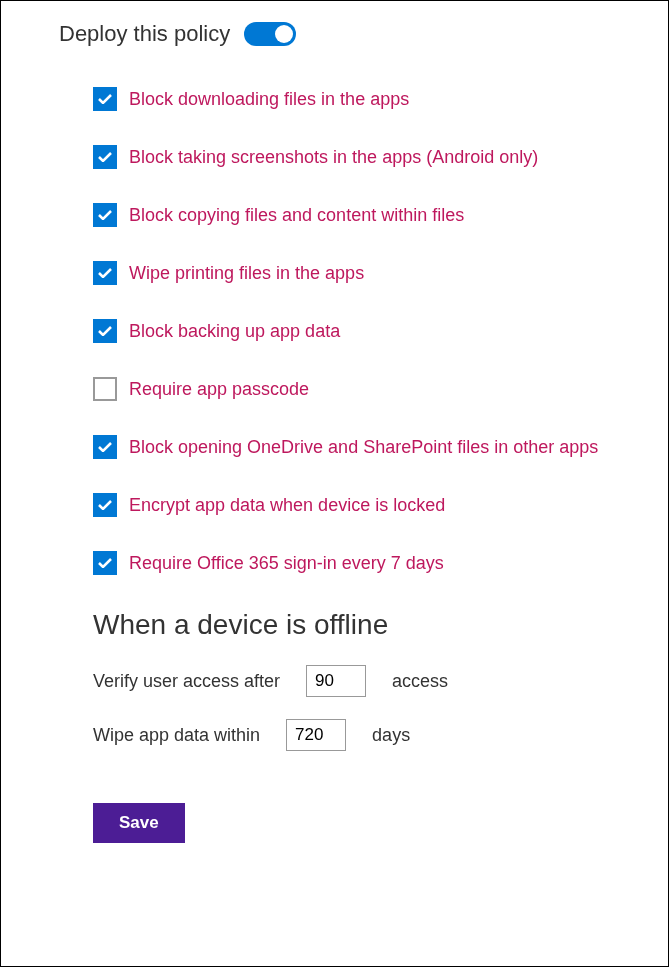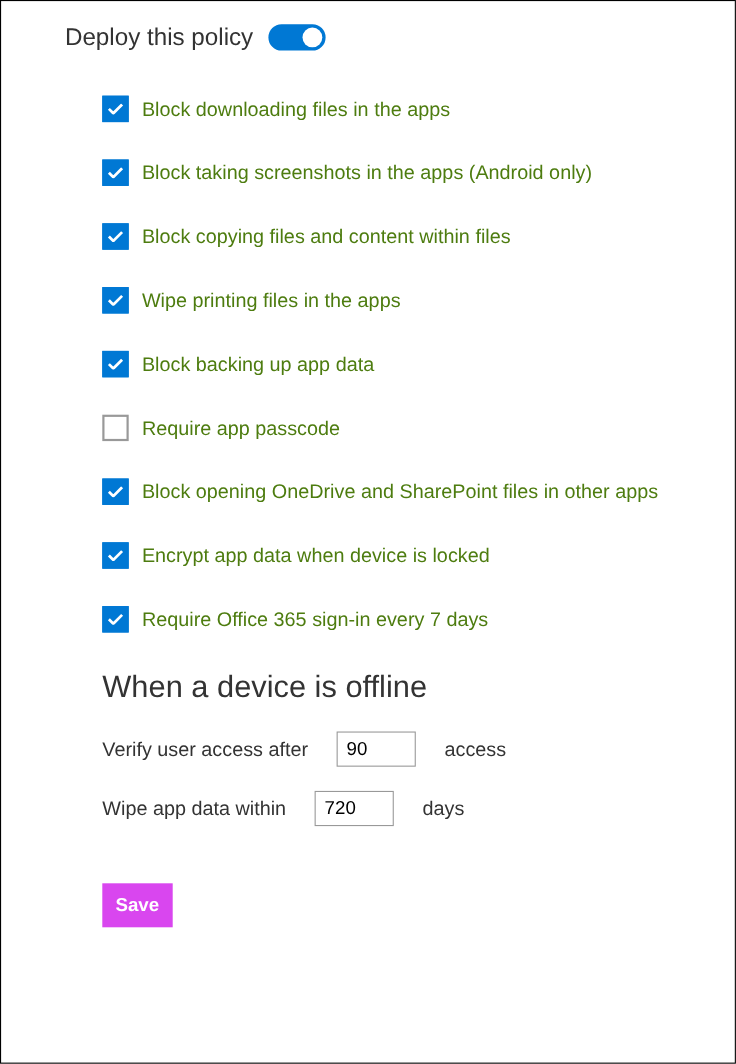--- a/index.html
+++ b/index.html
@@ -70,53 +70,53 @@
     }
     .check-icon {
       width: 14px;
       height: 10px;
       stroke: #fff;
       stroke-width: 2.5;
       fill: none;
     }
     .option-label {
       font-size: 18px;
-      color: #4d7c0f;
+      color: #be185d;
     }
     .section-heading {
       font-size: 28px;
       font-weight: 400;
       color: #333;
       margin-top: 20px;
       margin-bottom: 24px;
     }
     .inline-row {
       display: flex;
       align-items: center;
       gap: 26px;
       margin-bottom: 22px;
       font-size: 18px;
       color: #333;
     }
     .num-input {
-      width: 72px;
+      width: 60px;
       height: 32px;
       border: 1px solid #999;
       font-size: 17px;
       padding: 4px 8px;
       font-family: inherit;
     }
     .save-btn {
       margin-top: 30px;
-      background: #d946ef;
+      background: #4c1d95;
       color: #fff;
       border: none;
       font-size: 17px;
       font-weight: 600;
-      padding: 10px 12px;
+      padding: 10px 26px;
       cursor: pointer;
       font-family: inherit;
     }
   </style>
 </head>
 <body>
 
 <div class="header-row">
   <span class="header-title">Deploy this policy</span>
   <div class="toggle">

